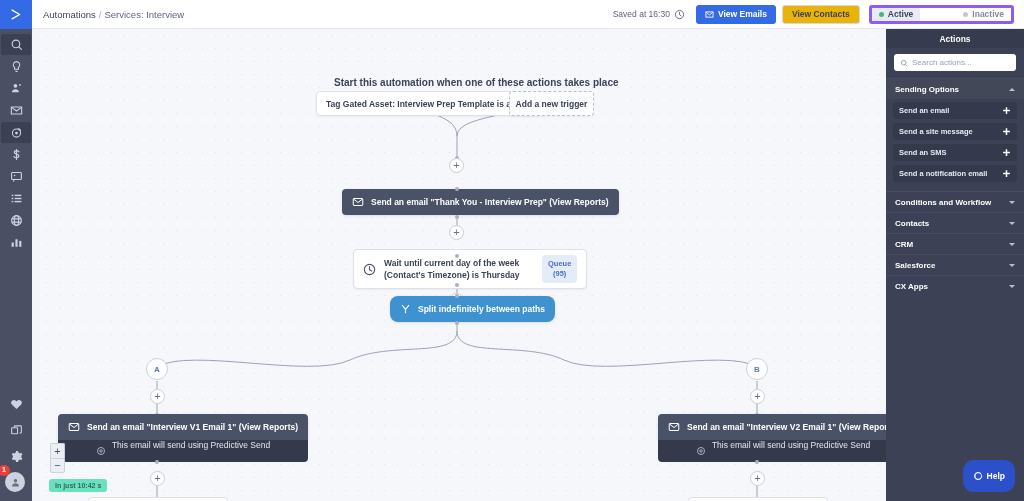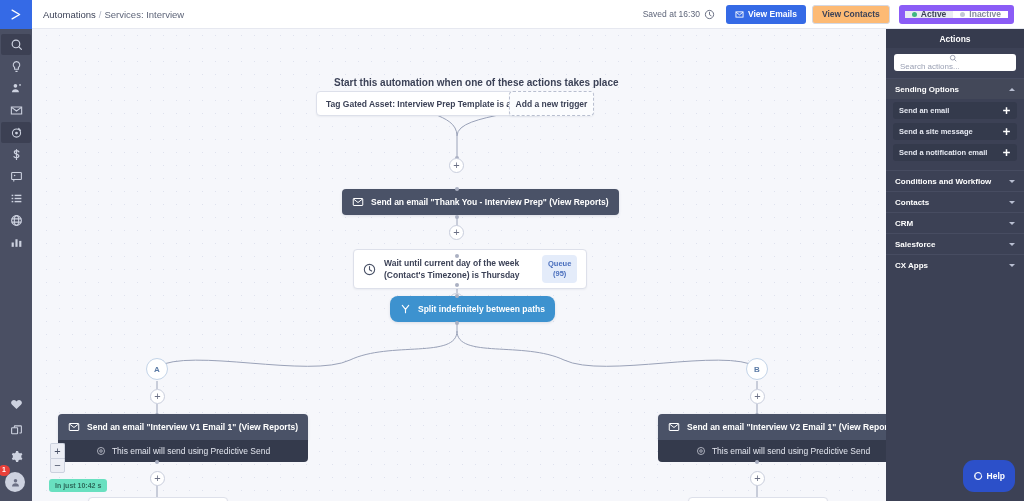--- a/index.html
+++ b/index.html
@@ -56,22 +56,22 @@
   .header-right { margin-left: auto; display: flex; align-items: center; padding-right: 10px; }
   .saved-txt { font-size: 8.5px; color: #5e6579; margin-right: 4px; }
   .clock-ico { color: #5e6579; display: flex; align-items: center; margin-right: 11px; }
   .clock-ico svg { width: 11px; height: 11px; }
   .btn {
     font-size: 8.5px; font-weight: bold; border-radius: 3px; height: 19px;
     display: flex; align-items: center; padding: 0 9px; white-space: nowrap;
   }
   .btn-primary { background: #356ae6; color: #fff; margin-right: 6px; }
   .btn-primary svg { width: 9px; height: 9px; margin-right: 4px; }
-  .btn-secondary { background: #fdba74; color: #3c4257; border: 1px solid #d4d8e3; margin-right: 9px; text-align: right; }
-  .toggle-group { display: flex; height: 19px; border: 6px solid #8b5cf6; border-radius: 3px; overflow: hidden; }
+  .btn-secondary { background: #eab308; color: #3c4257; border: 1px solid #d4d8e3; margin-right: 9px; text-align: right; }
+  .toggle-group { display: flex; height: 19px; border: 3px solid #8b5cf6; border-radius: 3px; overflow: hidden; gap: 36px; }
   .toggle-opt {
     font-size: 8.5px; font-weight: bold; display: flex; align-items: center;
     padding: 0 7px; color: #3c4257; background: #fff;
   }
   .toggle-opt.on { background: #e9ebf2; }
   .dot { width: 5px; height: 5px; border-radius: 50%; margin-right: 4px; }
   .dot.green { background: #3fb680; }
   .dot.grey { background: #c3c7d4; }
   .toggle-opt.off { color: #868c9e; }
 
@@ -102,21 +102,21 @@
   .dark-node {
     background: #4a5267; border-radius: 4px; height: 26px;
     display: flex; align-items: center; padding: 0 10px;
     font-size: 8.5px; font-weight: bold; color: #ffffff; white-space: nowrap;
     box-shadow: 0 1px 3px rgba(40,50,80,0.12);
   }
   .dark-node .ico { margin-right: 7px; display: flex; align-items: center; }
   .dark-node .ico svg { width: 12px; height: 12px; }
   .sub-node {
     background: #343a4c; border-radius: 0 0 4px 4px; height: 22px;
-    display: flex; align-items: center; justify-content: center;
+    display: flex; justify-content: center;
     font-size: 8.5px; color: #e3e6ef; white-space: nowrap;
   }
   .sub-node .ico { margin-right: 6px; display: flex; align-items: center; opacity: .8; }
   .sub-node .ico svg { width: 10px; height: 10px; }
 
   .white-node {
     background: #fff; border: 1px solid #dde0ea; border-radius: 4px;
     min-height: 36px; display: flex; align-items: center; padding: 5px 9px;
     box-shadow: 0 1px 2px rgba(40,50,80,0.06);
   }
@@ -176,21 +176,21 @@
     position: absolute; left: 886px; top: 29px; width: 138px; height: 472px;
     background: #3c4155;
   }
   .rp-title {
     height: 19px; display: flex; align-items: center; justify-content: center;
     font-size: 8.5px; font-weight: bold; color: #fff; background: #363b4e;
   }
   .rp-search-wrap { padding: 6px 8px 7px 8px; }
   .rp-search {
     background: #fff; border-radius: 3px; height: 17px;
-    display: flex; align-items: center; padding: 0 6px; flex-direction: column;
+    display: flex; align-items: center; padding: 0 6px;
   }
   .rp-search svg { width: 8px; height: 8px; color: #8a90a3; margin-right: 4px; flex: none; }
   .rp-search input {
     border: none; outline: none; font-size: 8px; color: #3c4257;
     font-family: "Liberation Sans", sans-serif; width: 100%; background: transparent;
   }
   .rp-search input::placeholder { color: #9ba1b4; }
   .rp-group {
     height: 21px; display: flex; align-items: center; justify-content: space-between;
     padding: 0 9px; font-size: 8px; font-weight: bold; color: #fff;
@@ -550,20 +550,28 @@
       </div>
       <div class="rp-item">
         <span>Send a site message</span>
         <span class="plus-ico">
           <svg viewBox="0 0 24 24" fill="currentColor">
               <path d="M10 3h4v7h7v4h-7v7h-4v-7H3v-4h7z"></path>
             </svg>
         </span>
       </div>
       <div class="rp-item">
+        <span>Send an SMS</span>
+        <span class="plus-ico">
+          <svg viewBox="0 0 24 24" fill="currentColor">
+              <path d="M10 3h4v7h7v4h-7v7h-4v-7H3v-4h7z"></path>
+            </svg>
+        </span>
+      </div>
+      <div class="rp-item">
         <span>Send a notification email</span>
         <span class="plus-ico">
           <svg viewBox="0 0 24 24" fill="currentColor">
               <path d="M10 3h4v7h7v4h-7v7h-4v-7H3v-4h7z"></path>
             </svg>
         </span>
       </div>
     </div>
 
     <div class="rp-group">

